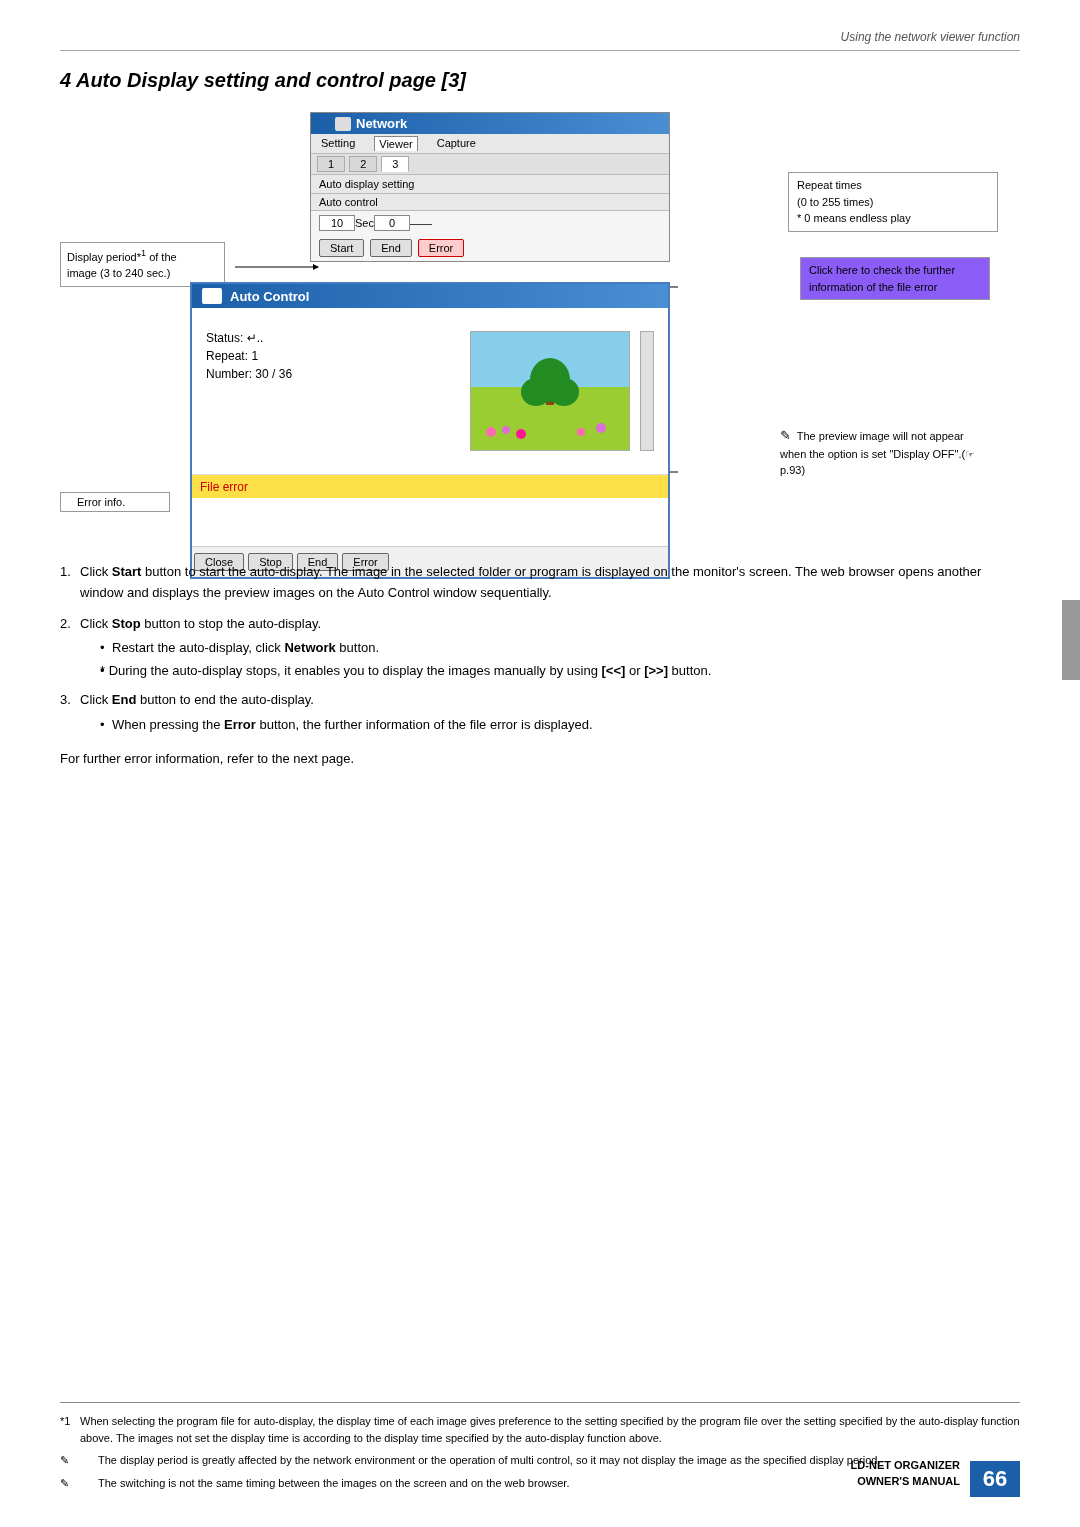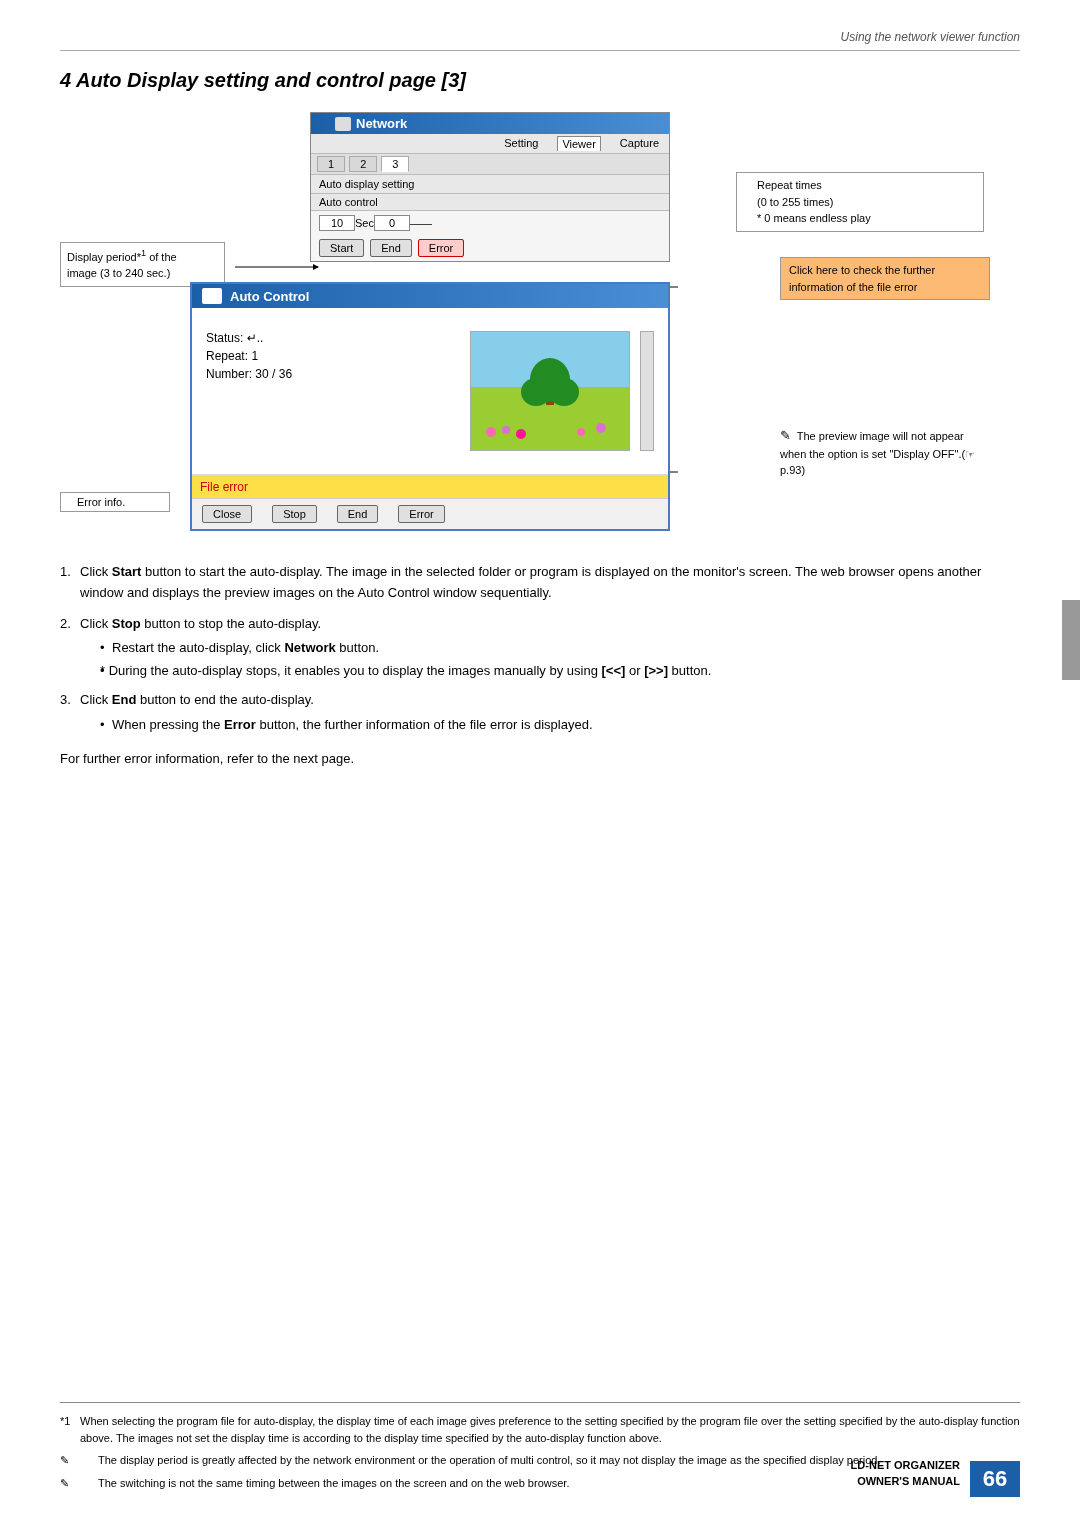--- a/index.html
+++ b/index.html
@@ -61,21 +61,20 @@
       align-items: center;
       gap: 5px;
     }
 
     .window-menu {
       display: flex;
       background: #e8e8e8;
       border-bottom: 1px solid #bbb;
       padding: 2px 6px;
       gap: 15px;
-      justify-content: flex-end;
     }
 
     .menu-item {
       font-size: 11px;
       color: #000;
       cursor: pointer;
       padding: 1px 4px;
     }
 
     .menu-item.active {
@@ -233,24 +232,25 @@
     }
 
     .file-error-text {
       color: #cc0000;
       font-size: 12px;
       cursor: pointer;
     }
 
     .ac-buttons {
       display: flex;
-      padding: 6px 10px;
-      gap: 20px;
+      padding: 6px 2px;
+      gap: 4px;
       background: #f0f0f0;
       border-top: 1px solid #ccc;
+      margin-top: 48px;
     }
 
     
     .callout {
       position: absolute;
       font-size: 11px;
       line-height: 1.4;
       color: #000;
     }
 
@@ -424,25 +424,25 @@
       <marker id="arrow" markerWidth="6" markerHeight="6" refX="5" refY="3" orient="auto">
         <path d="M0,0 L6,3 L0,6 Z" fill="#000"></path>
       </marker>
     </defs>
   </svg>
 
   <div class="callout callout-left" style="top:130px; left:0; width:165px; border:1px solid #999; padding:4px 6px; background:#fff;">
     <span>Display period*<sup>1</sup> of the<br>image (3 to 240 sec.)</span>
   </div>
 
-  <div class="callout callout-right" style="top:60px; right:36px; width:248px; border:1px solid #999; padding:4px 20px; background:#fff;">
+  <div class="callout callout-right" style="top:60px; right:22px; width:210px; border:1px solid #999; padding:4px 8px; background:#fff;">
     <span>Repeat times<br>(0 to 255 times)<br>* 0 means endless play</span>
   </div>
 
-  <div class="callout callout-right" style="top:145px; right:30px; width:210px; border:1px solid #999; padding:4px 8px; background:#fdba74;">
+  <div class="callout callout-right" style="top:145px; right:30px; width:190px; border:1px solid #999; padding:4px 8px; background:#8b5cf6;">
     <span>Click here to check the further information of the file error</span>
   </div>
 
   <div class="callout callout-right" style="top:310px; right:30px; width:210px; padding:4px 0; background:#fff;">
     <span style="font-size:13px; margin-right:3px;">✎</span>
     <span>The preview image will not appear when the option is set "Display OFF".(☞ p.93)</span>
   </div>
 
   <div class="network-window">
     <div class="window-titlebar">

